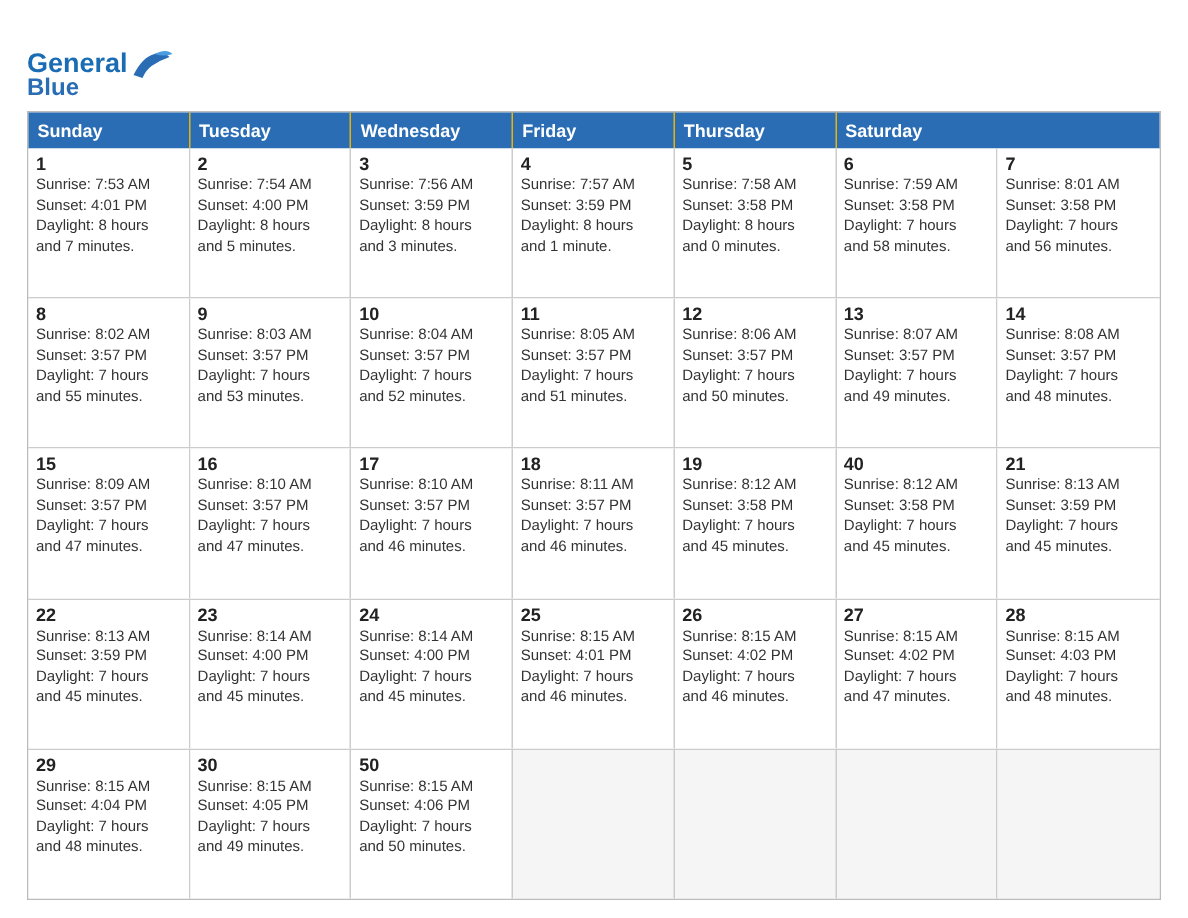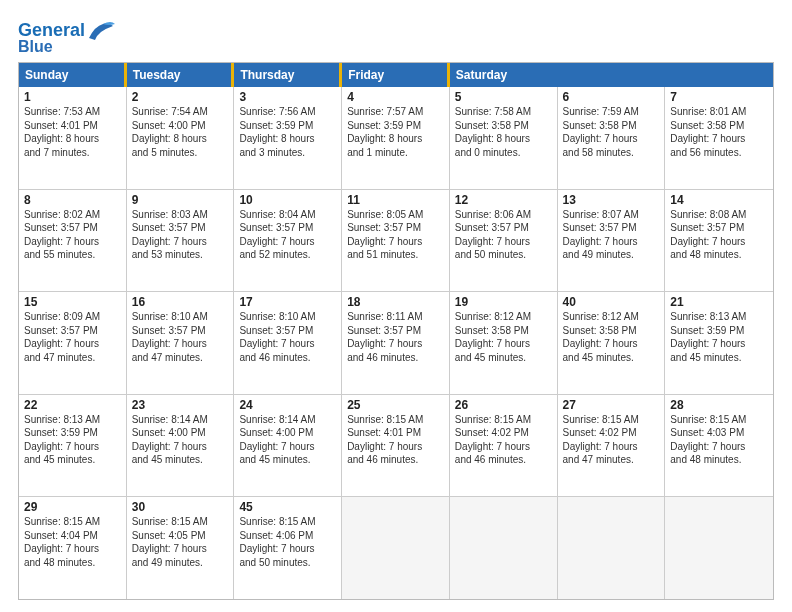--- a/index.html
+++ b/index.html
@@ -18,21 +18,21 @@
       flex-direction: column;
     }
     .header {
       display: flex;
       align-items: flex-start;
       justify-content: space-between;
       margin-bottom: 6px;
     }
     .logo {
       display: flex;
-      margin-top: 4px;
+      margin-top: 16px;
     }
     .logo-text {
       font-size: 18px;
       font-weight: bold;
       color: #333;
       line-height: 1.1;
     }
     .logo-text span {
       color: #1a6db5;
     }
@@ -65,21 +65,21 @@
       display: grid;
       grid-template-columns: repeat(7, 1fr);
       background: #2a6db5;
     }
     .cal-header-cell {
       color: #fff;
       font-weight: bold;
       font-size: 12px;
       padding: 5px 6px;
       text-align: left;
-      border-right: 3px solid #eab308;
+      border-right: 1px solid #eab308;
     }
     .cal-header-cell:last-child { border-right: none; }
     .cal-body {
       flex: 1;
       display: flex;
       flex-direction: column;
     }
     .cal-row {
       display: grid;
       grid-template-columns: repeat(7, 1fr);
@@ -131,22 +131,23 @@
     <div class="title-block">
       <div class="month-title"></div>
       <div class="subtitle"></div>
     </div>
   </div>
 
   <div class="calendar">
     <div class="cal-header" id="cal-header">
         <div class="cal-header-cell">Sunday</div>
         <div class="cal-header-cell">Tuesday</div>
+        <div class="cal-header-cell">Wednesday</div>
+        <div class="cal-header-cell">Friday</div>
         <div class="cal-header-cell">Thursday</div>
-        <div class="cal-header-cell">Friday</div>
         <div class="cal-header-cell">Saturday</div>
       </div>
     <div class="cal-body" id="cal-body">
         <div class="cal-row">
           <div class="cal-cell">
             <span class="day-num">1</span>
             <div class="cell-text">Sunrise: 7:53 AM<br>Sunset: 4:01 PM<br>Daylight: 8 hours<br>and 7 minutes.</div>
           </div>
           <div class="cal-cell">
             <span class="day-num">2</span>
@@ -266,21 +267,21 @@
         <div class="cal-row">
           <div class="cal-cell">
             <span class="day-num">29</span>
             <div class="cell-text">Sunrise: 8:15 AM<br>Sunset: 4:04 PM<br>Daylight: 7 hours<br>and 48 minutes.</div>
           </div>
           <div class="cal-cell">
             <span class="day-num">30</span>
             <div class="cell-text">Sunrise: 8:15 AM<br>Sunset: 4:05 PM<br>Daylight: 7 hours<br>and 49 minutes.</div>
           </div>
           <div class="cal-cell">
-            <span class="day-num">45</span>
+            <span class="day-num">50</span>
             <div class="cell-text">Sunrise: 8:15 AM<br>Sunset: 4:06 PM<br>Daylight: 7 hours<br>and 50 minutes.</div>
           </div>
           <div class="cal-cell empty"></div>
           <div class="cal-cell empty"></div>
           <div class="cal-cell empty"></div>
           <div class="cal-cell empty"></div>
         </div>
       </div>
   </div>
 </div>

